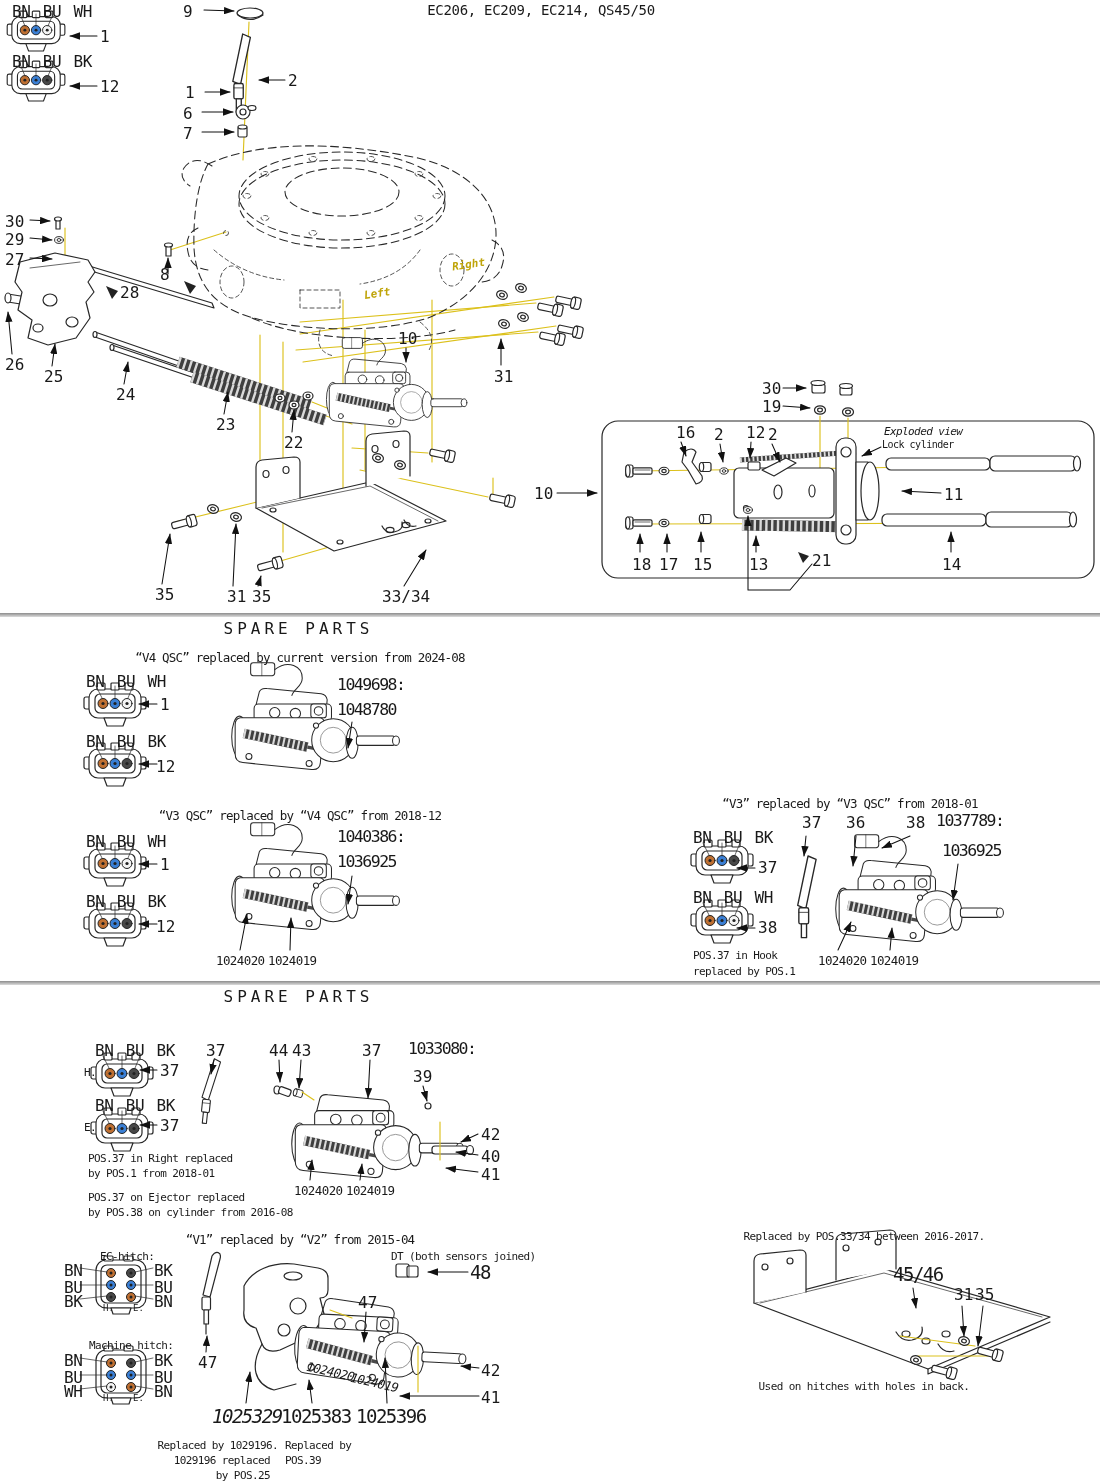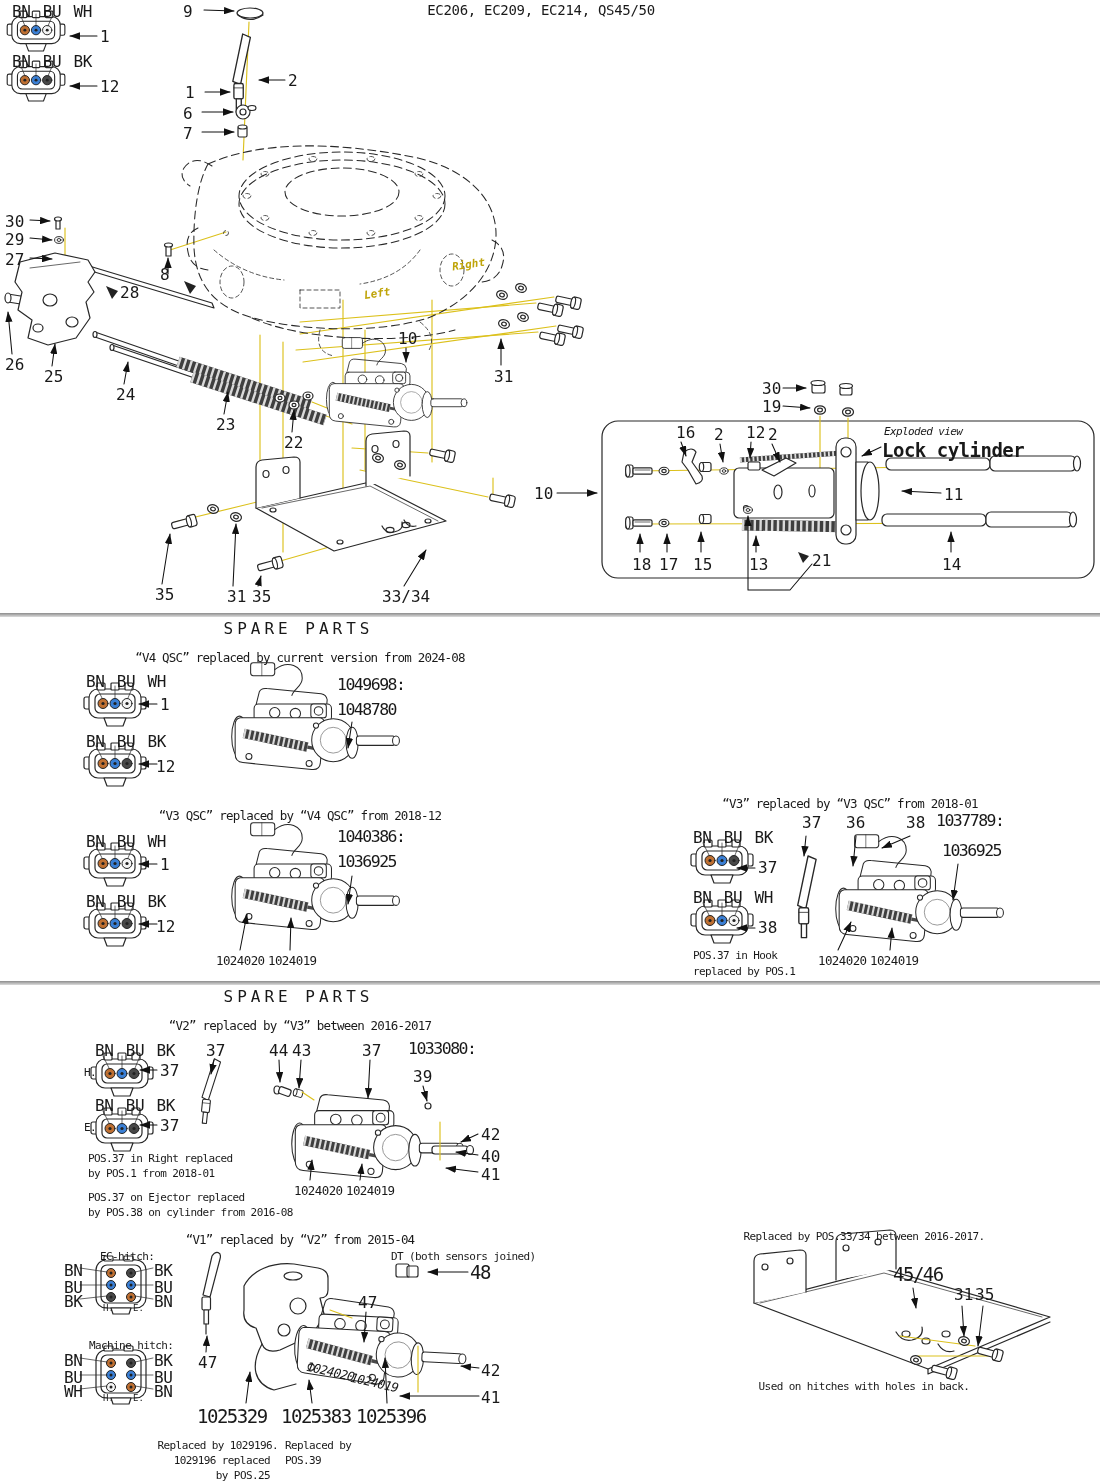--- a/index.html
+++ b/index.html
@@ -34,21 +34,21 @@
   .big{font-size:19px;letter-spacing:-1.5px}
   .code{font-size:16.5px;letter-spacing:-1.5px}
   .codesm{font-size:12.5px;letter-spacing:-.6px}
   .pins{font-size:16px;letter-spacing:-.4px;word-spacing:3px}
   .note{font-size:11px;letter-spacing:-.6px;line-height:15px}
   .small{font-size:9px}
   .sub{font-size:12.5px;letter-spacing:-.8px}
   .hdr{font-size:16px;letter-spacing:4px}
   .title{font-size:14px;letter-spacing:-.3px}
   .orient{font-size:11px;font-style:italic;font-weight:bold;color:#bfa409}
-  .lockname{font-size:19px;font-weight:bold;letter-spacing:-.5px}
+  .lockname{font-size:10px;font-weight:normal;letter-spacing:-.5px}
   .it{font-style:italic}
   .center{text-align:center}
   .right{text-align:right}
   .divider{position:absolute;left:0;width:1100px;height:4px;
            background:linear-gradient(#8c8c8c,#dcdcdc)}
 </style>
 </head>
 <body>
 
 <div class="canvas">
@@ -575,21 +575,20 @@
 
 <div class="divider" style="top:613px"></div>
 <div class="divider" style="top:981px"></div>
 
 <div class="t title center" style="left:391px;top:2px;width:300px">EC206, EC209, EC214, QS45/50</div>
 <div class="t hdr center" style="left:0;top:619px;width:597px">SPARE PARTS</div>
 <div class="t hdr center" style="left:0;top:987px;width:597px">SPARE PARTS</div>
 <div class="t sub center" style="left:55px;top:650px;width:490px">“V4 QSC” replaced by current version from 2024-08</div>
 <div class="t sub center" style="left:55px;top:808px;width:490px">“V3 QSC” replaced by “V4 QSC” from 2018-12</div>
 <div class="t sub center" style="left:650px;top:796px;width:400px">“V3” replaced by “V3 QSC” from 2018-01</div>
-<div class="t sub center" style="left:55px;top:1018px;width:490px">“V2” replaced by “V3” between 2016-2017</div>
 <div class="t sub center" style="left:55px;top:1232px;width:490px">“V1” replaced by “V2” from 2015-04</div>
 <div class="t note it" style="left:884px;top:424px">Exploded view</div>
 <div class="t lockname" style="left:882px;top:439px">Lock cylinder</div>
 <div class="t note" style="left:693px;top:948px">POS.37 in Hook</div>
 <div class="t note" style="left:693px;top:964px">replaced by POS.1</div>
 <div class="t note" style="left:88px;top:1151px">POS.37 in Right replaced</div>
 <div class="t note" style="left:88px;top:1166px">by POS.1 from 2018-01</div>
 <div class="t note" style="left:88px;top:1190px">POS.37 on Ejector replaced</div>
 <div class="t note" style="left:88px;top:1205px">by POS.38 on cylinder from 2016-08</div>
 <div class="t note" style="left:100px;top:1249px">EC-hitch:</div>
@@ -720,21 +719,21 @@
       <div class="t pins" style="left: 154px; top: 1351px;">BK</div>
       <div class="t pins" style="left: 154px; top: 1368px;">BU</div>
       <div class="t pins" style="left: 154px; top: 1382px;">BN</div>
       <div class="t small" style="left: 103px; top: 1393px;">H.</div>
       <div class="t small" style="left: 133px; top: 1393px;">E.</div>
       <div class="t lbl" style="left: 198px; top: 1353px;">47</div>
       <div class="t lbl" style="left: 358px; top: 1293px;">47</div>
       <div class="t big" style="left: 470px; top: 1261px;">48</div>
       <div class="t lbl" style="left: 481px; top: 1361px;">42</div>
       <div class="t lbl" style="left: 481px; top: 1388px;">41</div>
-      <div class="t big" style="left: 197px; top: 1405px;">1025329</div>
+      <div class="t big" style="left: 212px; top: 1405px; font-style: italic;">1025329</div>
       <div class="t big" style="left: 281px; top: 1405px;">1025383</div>
       <div class="t big" style="left: 356px; top: 1405px;">1025396</div>
       <div class="t codesm it" style="left: 306px; top: 1364px; transform: rotate(13deg);">1024020</div>
       <div class="t codesm it" style="left: 350px; top: 1375px; transform: rotate(13deg);">1024019</div>
     </div>
 <div>
 
 <div class="t big" style="left: 893px; top: 1263px;">45/46</div>
       <div class="t lbl" style="left: 954px; top: 1285px;">31</div>
       <div class="t lbl" style="left: 975px; top: 1285px;">35</div>

